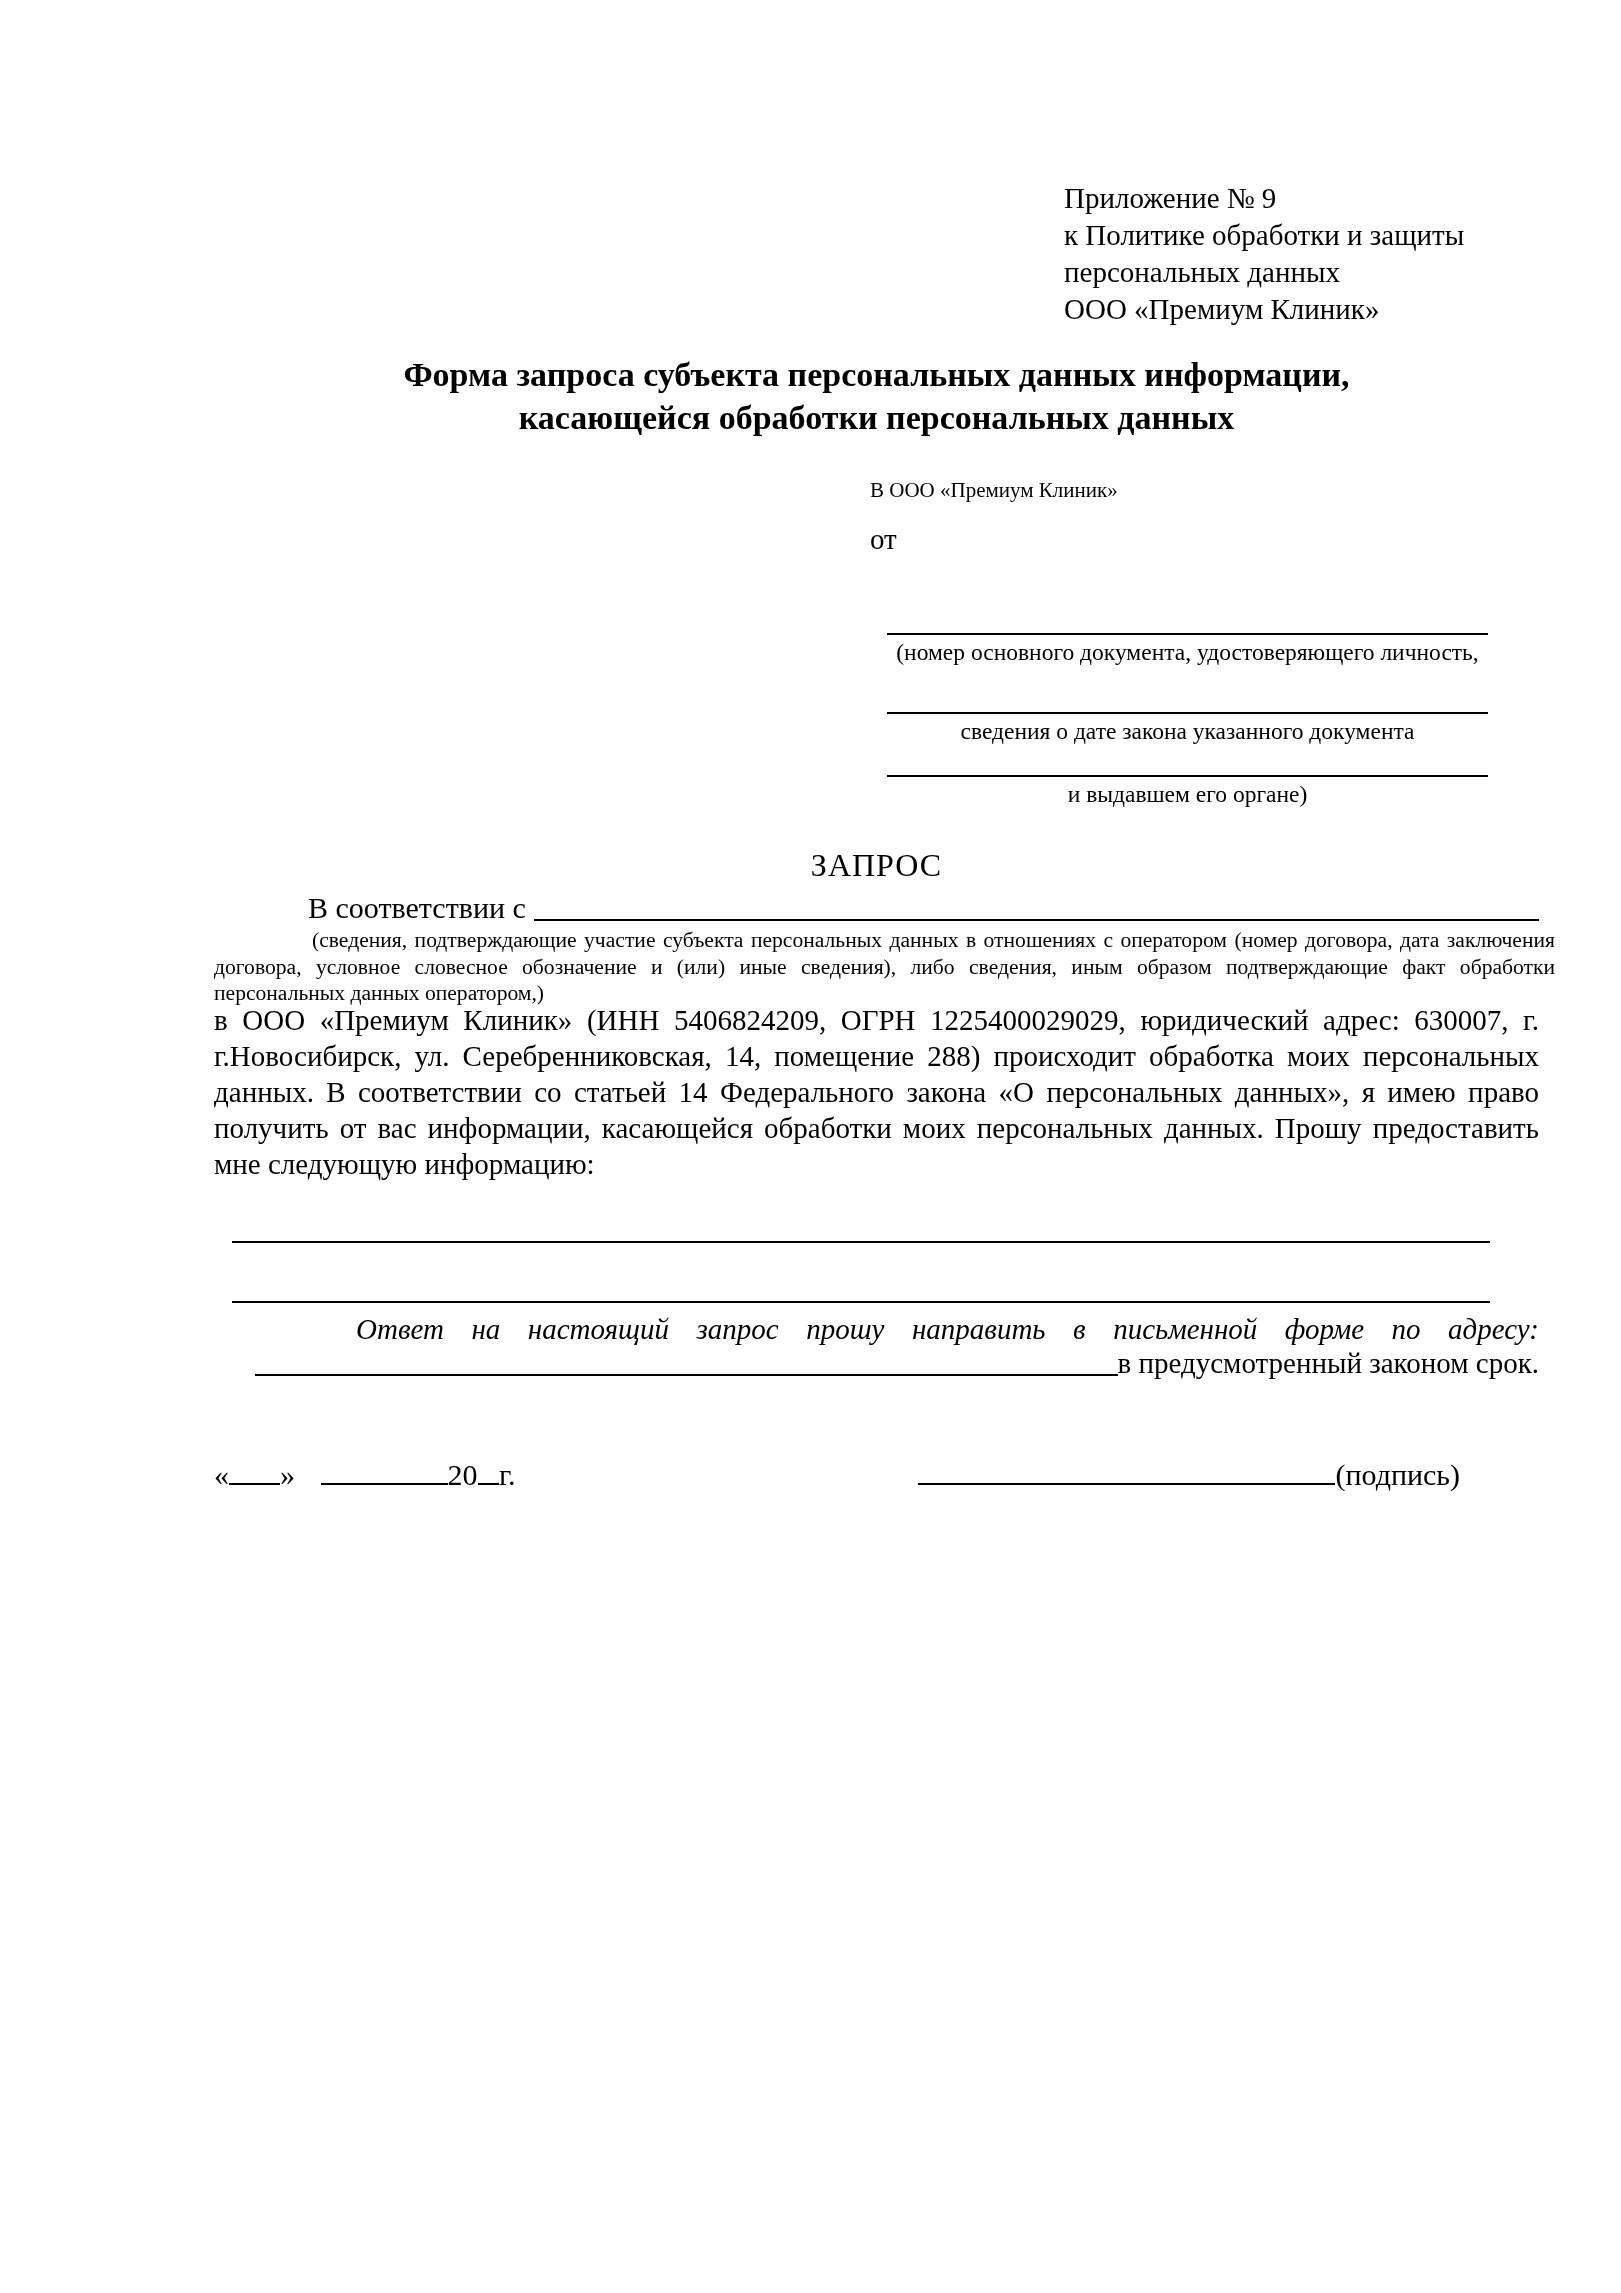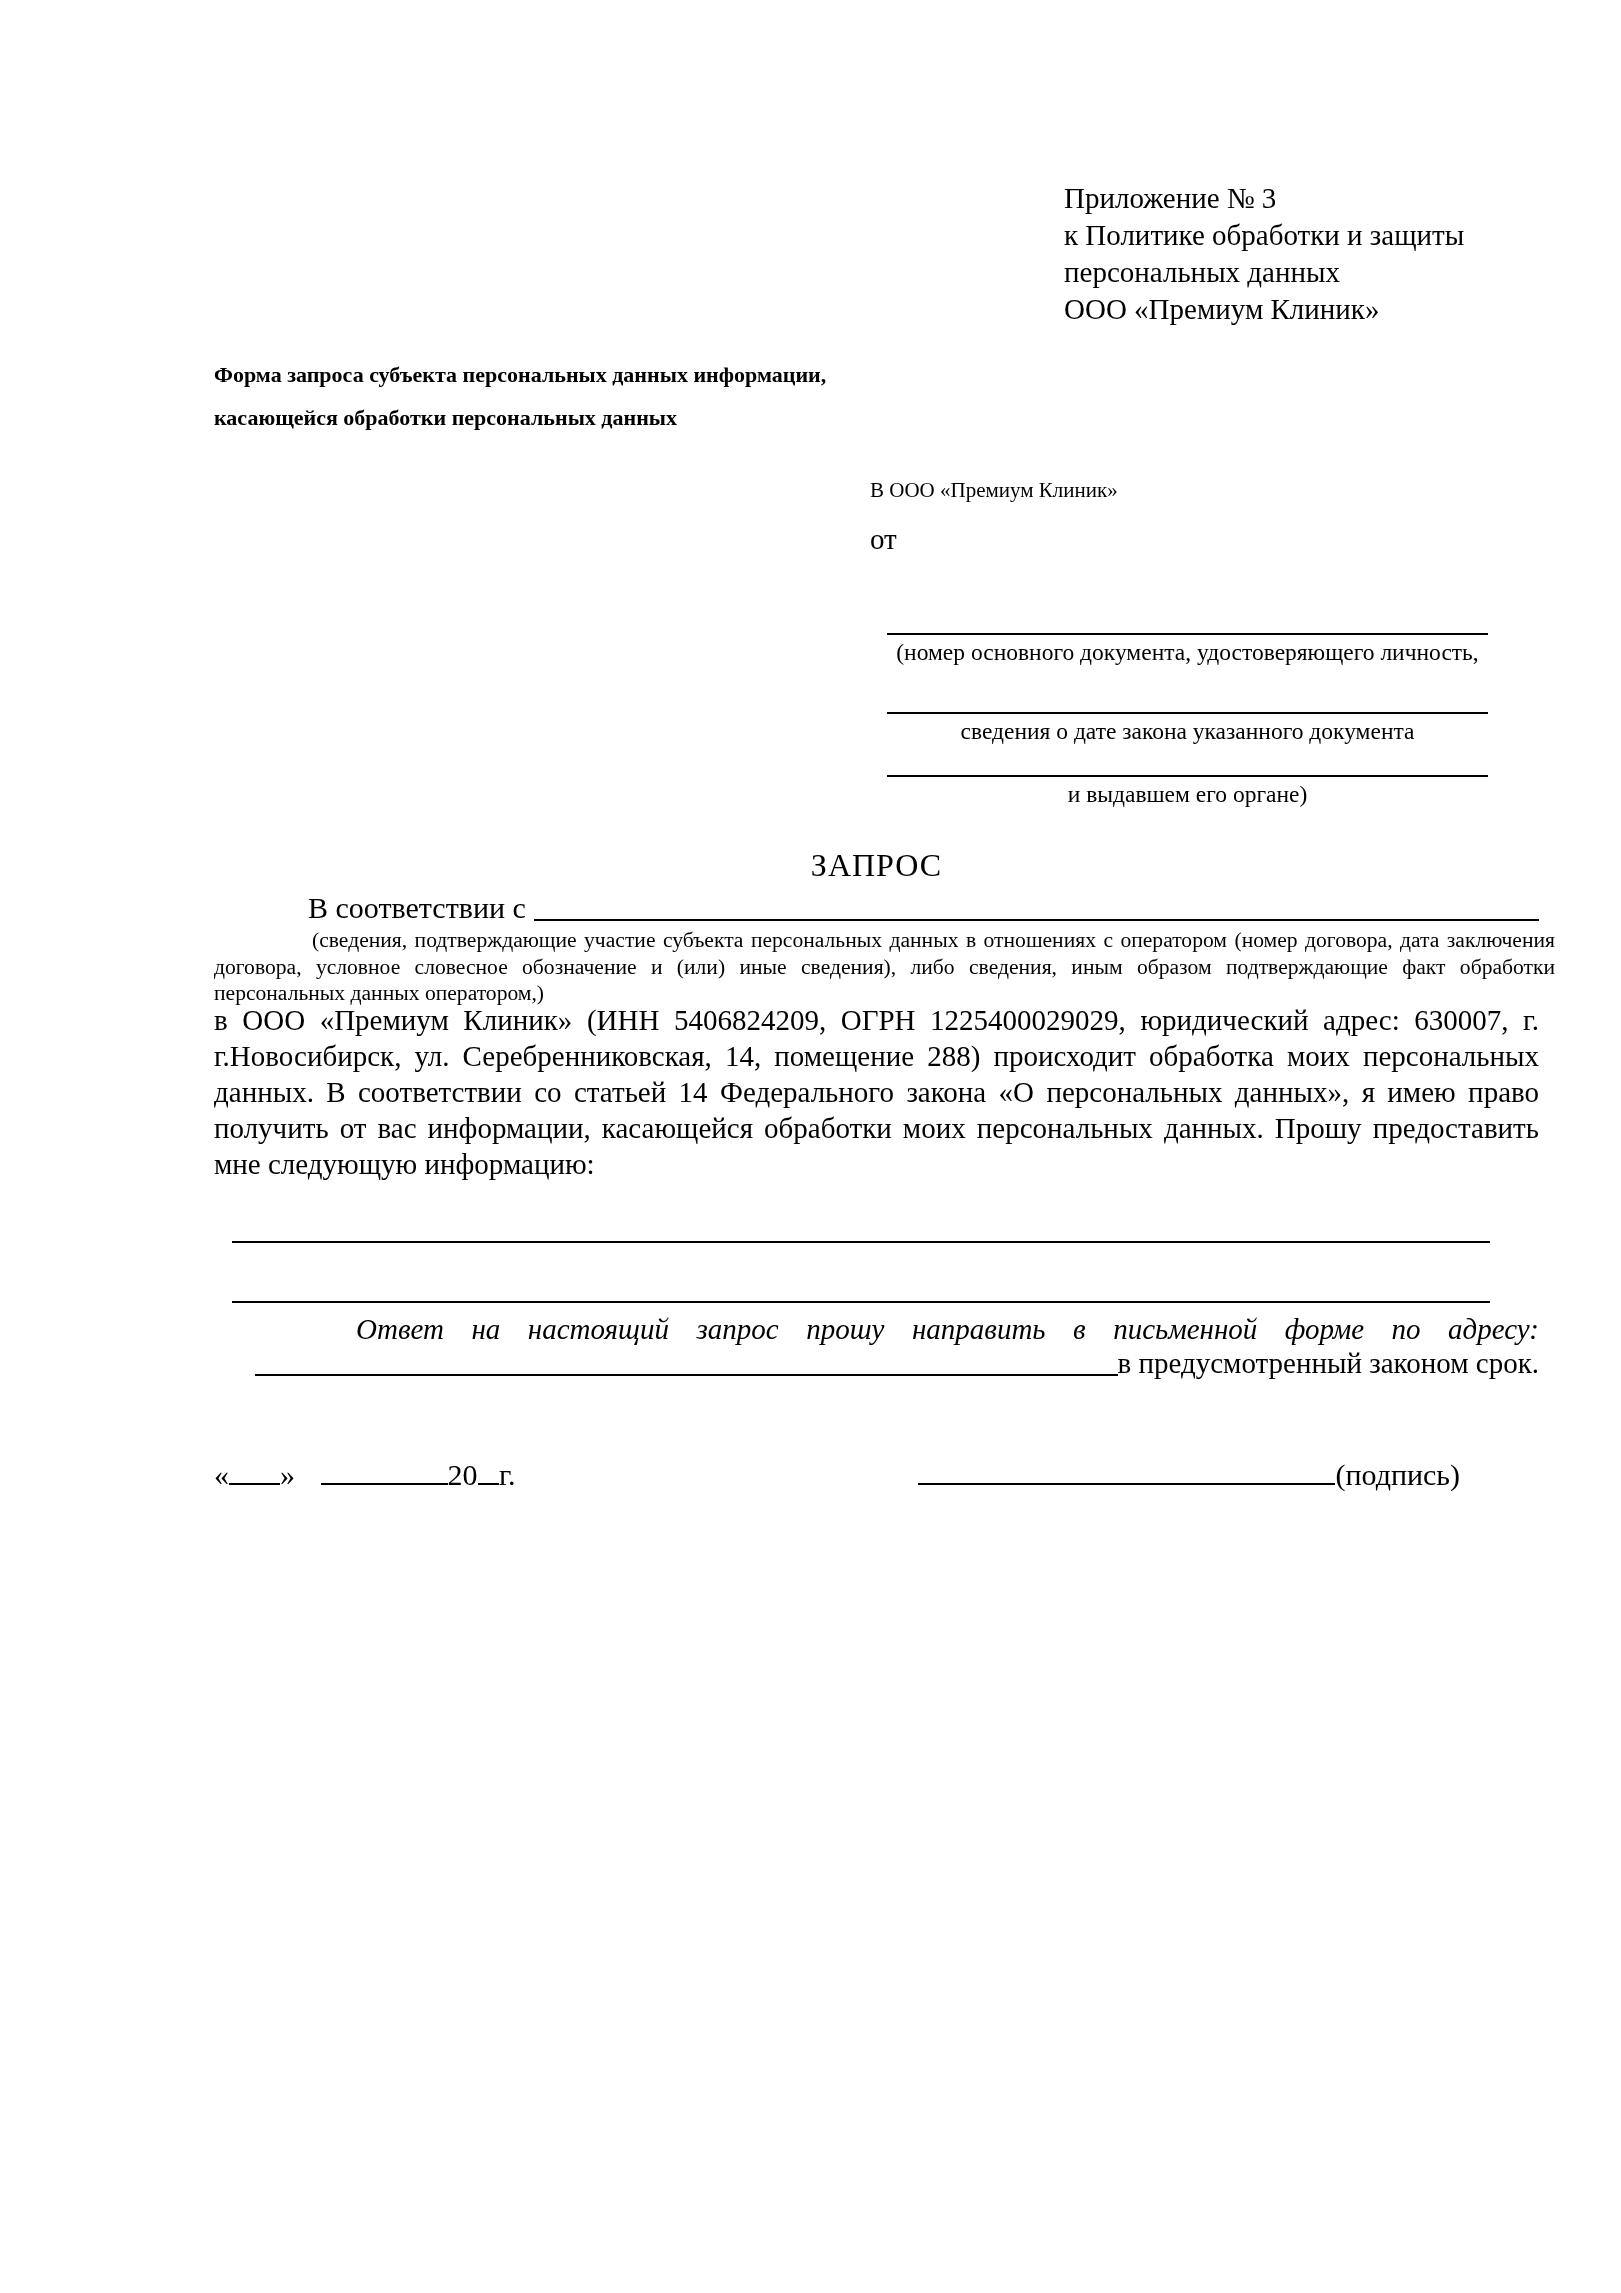--- a/index.html
+++ b/index.html
@@ -18,23 +18,23 @@
   
   .appendix {
     left: 1064px; top: 180px;
     font-size: 29px; line-height: 37px;
     white-space: nowrap;
   }
 
   
   .doc-title {
     left: 214px; right: 82px; top: 353px;
-    text-align: left;
+    text-align: center;
     font-weight: bold;
-    font-size: 22px; line-height: 43px;
+    font-size: 34px; line-height: 43px;
   }
 
   
   .addr-to   { left: 870px; top: 478px; font-size: 21px; white-space: nowrap; }
   .addr-from { left: 870px; top: 523px; font-size: 29px; }
 
   
   .field { position: absolute; left: 887px; width: 601px; }
   .field-1 { top: 576px; }
   .field-2 { top: 633px; }
@@ -121,21 +121,21 @@
   .w22  { width: 21.6px; }
   .w425 { width: 417px; }
   .gap  { display: inline-block; width: 25.5px; }
 </style>
 </head>
 <body>
 
 <div class="page">
 
   <div class="abs appendix">
-    <div>Приложение № 3</div>
+    <div>Приложение № 9</div>
     <div>к Политике обработки и защиты</div>
     <div>персональных данных</div>
     <div>ООО «Премиум Клиник»</div>
   </div>
 
   <div class="abs doc-title">
     <div>Форма запроса субъекта персональных данных информации,</div>
     <div>касающейся обработки персональных данных</div>
   </div>
 

